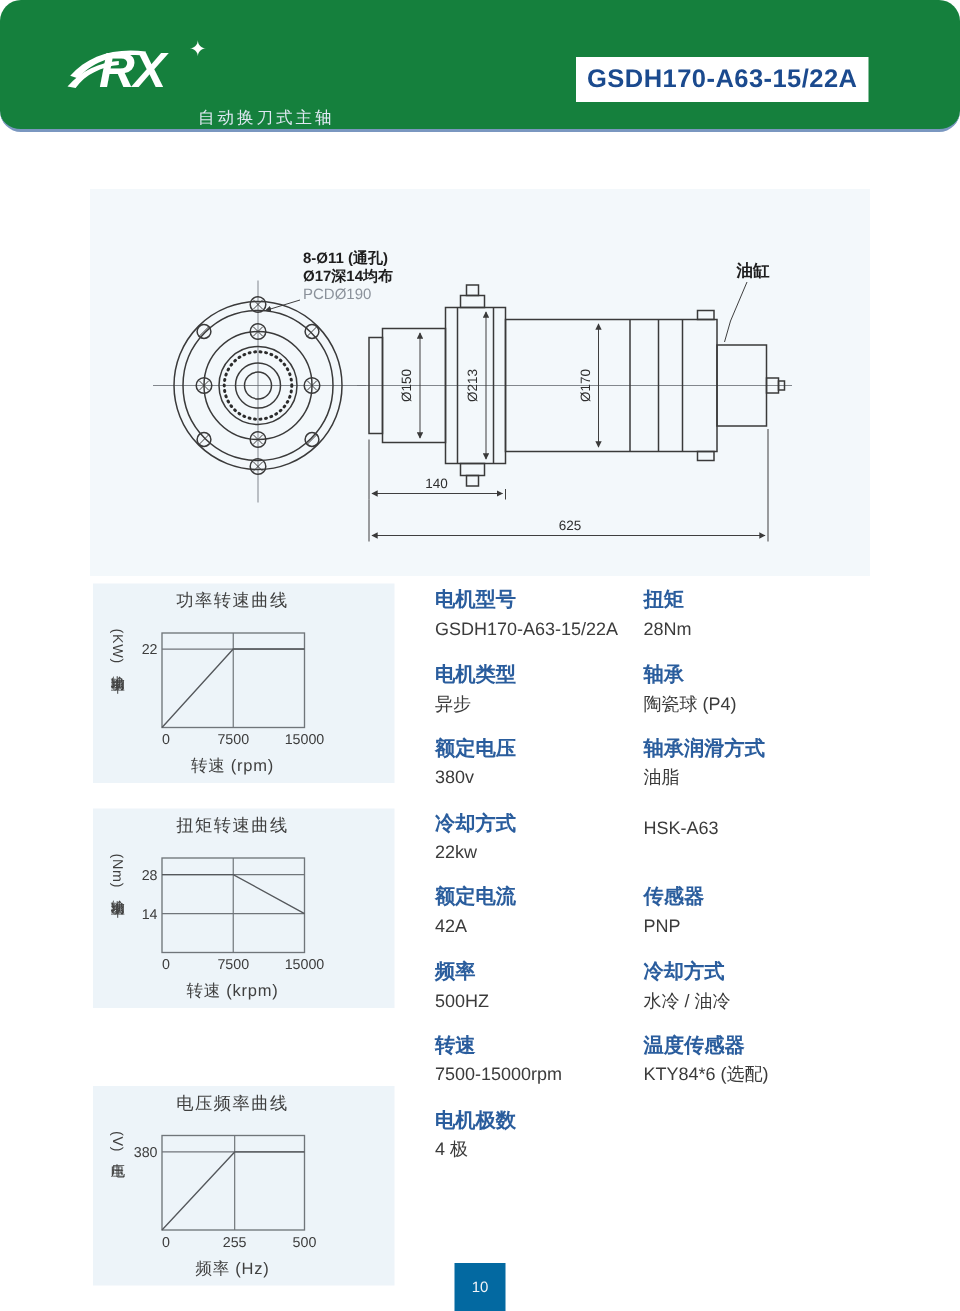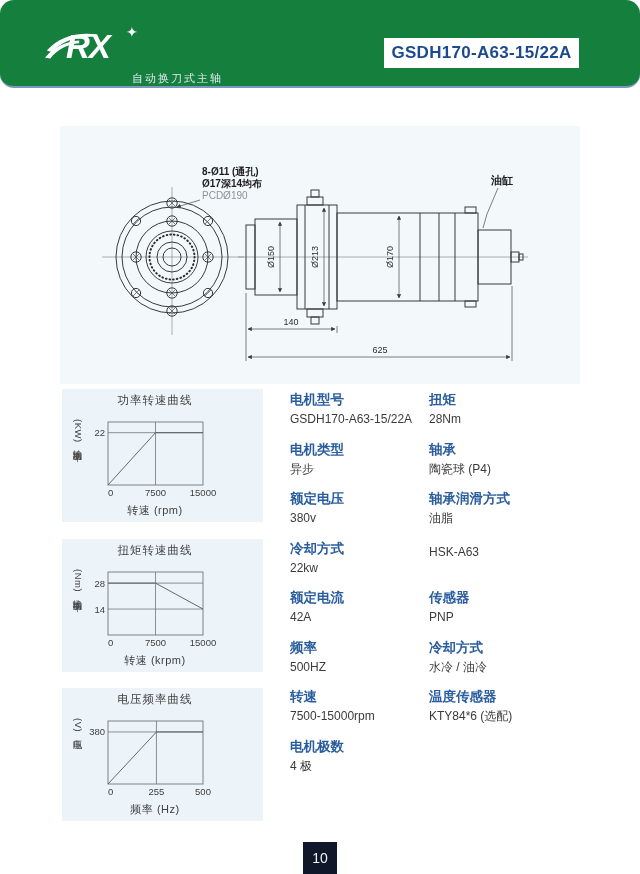--- a/index.html
+++ b/index.html
@@ -50,21 +50,21 @@
   
   .spec-col { position:absolute; top:392px; display:flex; flex-direction:column; }
   .spec-col.left { left:290px; width:135px; }
   .spec-col.right { left:429px; width:155px; }
   .spec-item { height:49.5px; }
   .spec-label { font-size:13.5px; font-weight:bold; color:#2a5d9d; line-height:16px; }
   .spec-value { font-size:12px; color:#3b3b3b; margin-top:4px; line-height:14px; }
 
   
   .page-num { position:absolute; left:303px; top:842px; width:34px; height:32px;
-    background:#0f172a; color:#f2f4f8; font-size:14px;
+    background:#0369a1; color:#f2f4f8; font-size:10px;
     display:flex; align-items:center; justify-content:center; }
 </style>
 </head>
 <body>
 
 <div class="header">
   <div class="logo">
     <svg class="swoosh" viewBox="0 0 60 40">
       <path d="M2,25 C15,10 35,4 58,7 L58,10 C38,8 18,14 8,27 Z" fill="#ffffff"></path>
       <path d="M0,33 C10,21 24,15 38,14 L38,17 C26,18 13,24 6,34 Z" fill="#ffffff"></path>
@@ -223,21 +223,21 @@
       <line x1="46" y1="70.05882352941177" x2="141" y2="70.05882352941177" class="c-grid"></line>
       <text x="43" y="73.55882352941177" text-anchor="end" class="c-tick">14</text>
       <text x="46" y="107" text-anchor="start" class="c-tick">0</text>
       <line x1="93.5" y1="33" x2="93.5" y2="96" class="c-grid"></line>
       <text x="93.5" y="107" text-anchor="middle" class="c-tick">7500</text>
       <text x="141" y="107" text-anchor="middle" class="c-tick">15000</text>
       <polyline points="46,44.11764705882353 93.5,44.11764705882353 141,70.05882352941177" class="c-line"></polyline>
       <text x="93" y="125" text-anchor="middle" class="c-xlabel">转速 (krpm)</text>
     </svg>
   </div>
-<div class="chart-panel" style="top:688px">
+<div class="chart-panel" style="top:724px">
   <div class="c-ylab">(V)电压</div>
 <svg width="201" height="133" viewBox="0 0 201 133">
       <text x="93" y="15" text-anchor="middle" class="c-title">电压频率曲线</text>
       <rect x="46" y="33" width="95" height="63" class="c-box"></rect>
       <line x1="46" y1="43.95652173913044" x2="141" y2="43.95652173913044" class="c-grid"></line>
       <text x="43" y="47.45652173913044" text-anchor="end" class="c-tick">380</text>
       <text x="46" y="107" text-anchor="start" class="c-tick">0</text>
       <line x1="94.45" y1="33" x2="94.45" y2="96" class="c-grid"></line>
       <text x="94.45" y="107" text-anchor="middle" class="c-tick">255</text>
       <text x="141" y="107" text-anchor="middle" class="c-tick">500</text>

